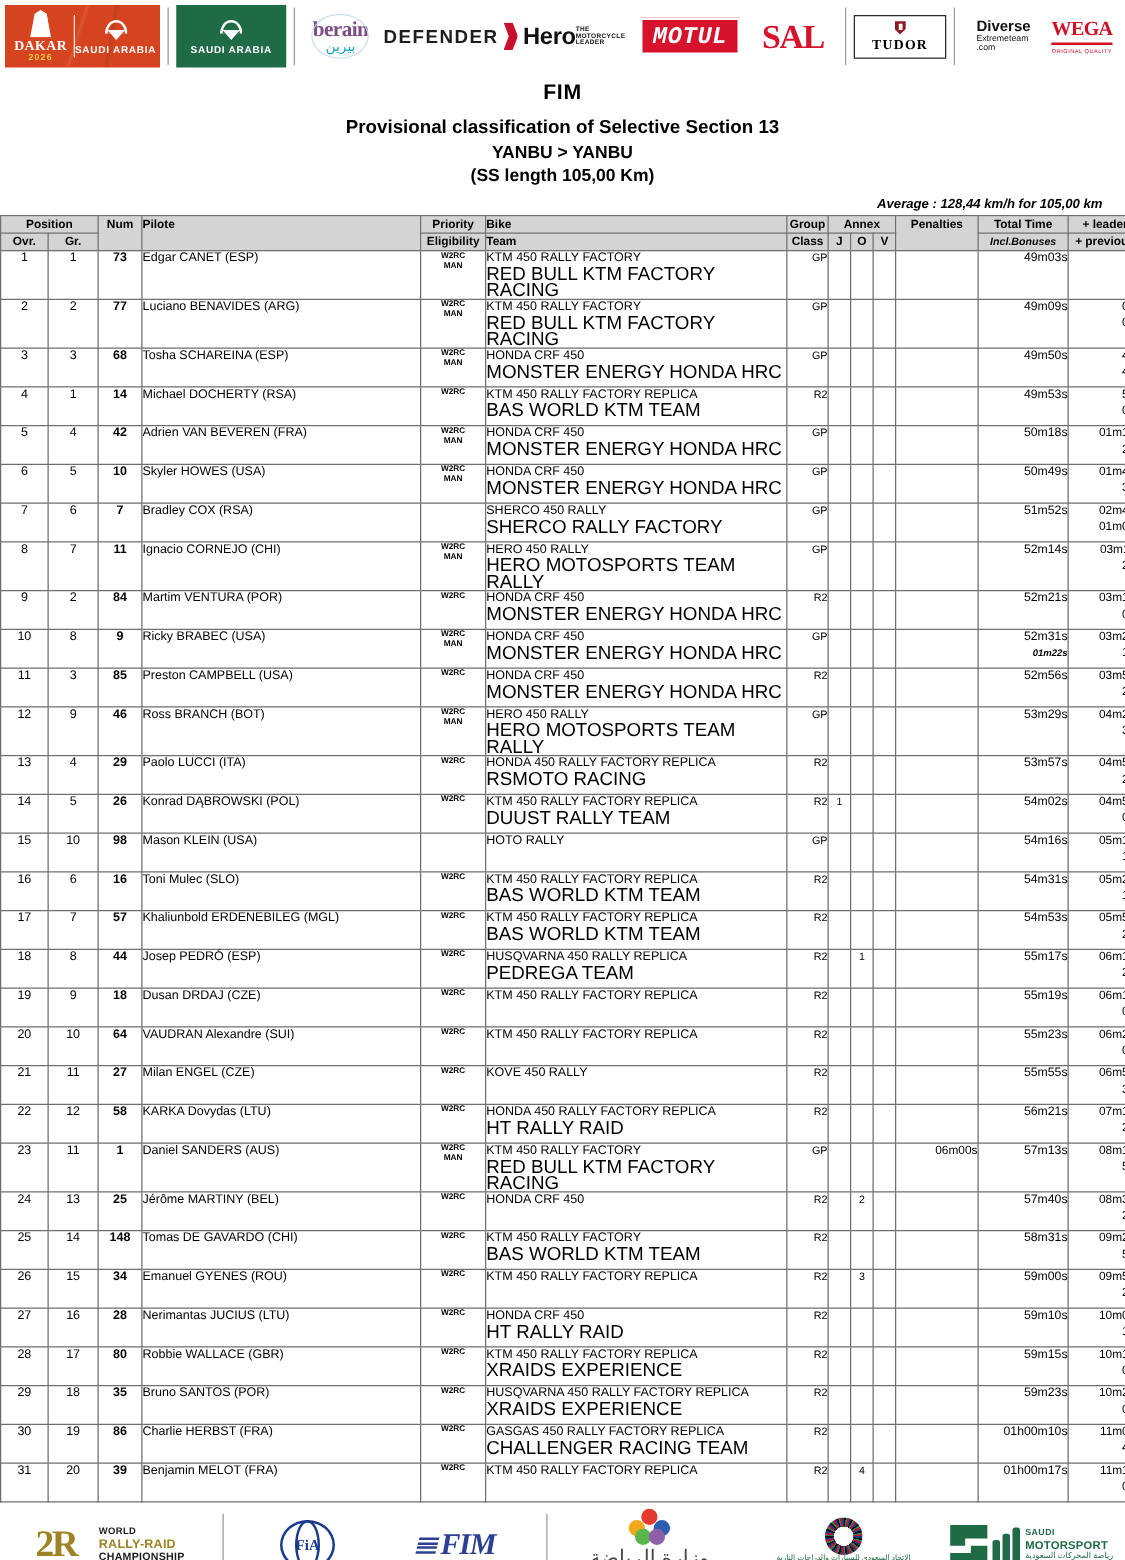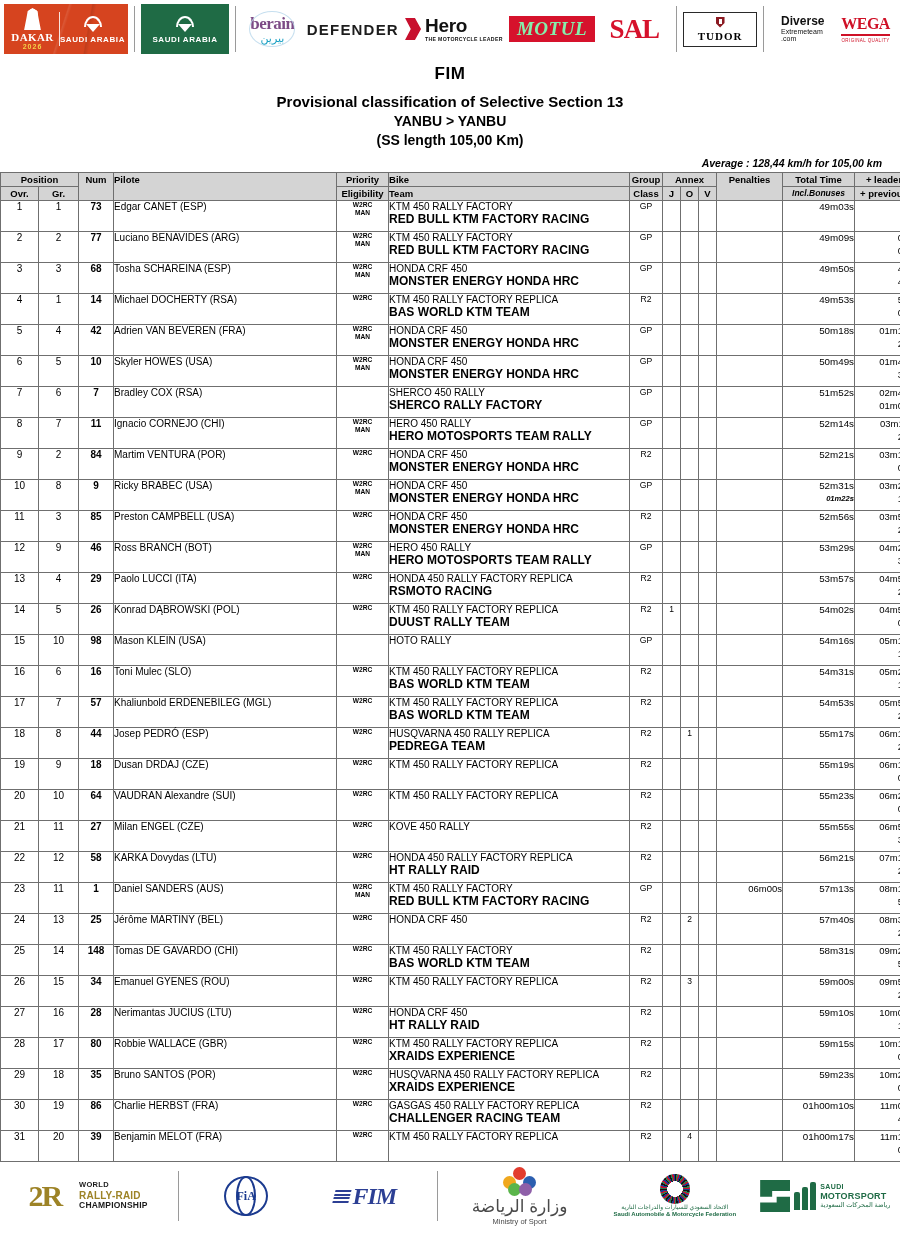--- a/index.html
+++ b/index.html
@@ -125,27 +125,27 @@
   .defender {
     font-size:15px; font-weight:bold; letter-spacing:1.2px; color:#1d1d1d;
   }
 
   
   .hero-wrap{display:flex;align-items:center;gap:4px;}
   .hero-mark{
     width:16px;height:22px;background:#c8102e;
     clip-path: polygon(0 0, 62% 0, 100% 50%, 62% 100%, 0 100%, 36% 50%);
   }
-  .hero-txt{display:flex;flex-direction:column;line-height:1;}
+  .hero-txt{display:flex;flex-direction:row;line-height:1;}
   .hero-name{font-size:19px;font-weight:bold;color:#111;letter-spacing:-.3px;}
   .hero-sub{font-size:5.2px;font-weight:bold;color:#111;letter-spacing:.3px;margin-top:2px;}
 
   
   .motul{
-    background:#d6122c;color:#86efac;font-family:Liberation Serif, serif;font-style:italic;
+    background:#d6122c;color:#ffffff;font-family:Liberation Mono, monospace;font-style:italic;
     font-weight:bold;font-size:19px;padding:2px 8px;letter-spacing:.5px;
     border:2px solid #fff; box-shadow:0 0 0 1px #d6122c inset;text-align:center;
   }
   
   .sal{font-family:"Liberation Serif",serif;font-weight:bold;font-size:27px;color:#d6122c;letter-spacing:-1px;}
 
   
   .tudor-box{
     border:1px solid #2a2a2a;padding:4px 14px;display:flex;flex-direction:column;align-items:center;
     background:#fff;
@@ -229,23 +229,23 @@
   .num-b { text-align:center; font-size:10px; font-weight:bold; padding-top:2px;}
   .pilote {
     font-size:10px; padding:2px 0 0 6px; text-align:left;
   }
   .prio {
     text-align:center; font-size:6.6px; font-weight:bold; line-height:1.15;
     padding-top:13px;
   }
   .bike-wrap { padding:1px 0 0 3px; }
   .bike-m { font-size:10px; line-height:12px; }
-  .bike-t { font-size:12px; font-weight:bold; line-height:13px; }
+  .bike-t { font-size:15px; font-weight:normal; line-height:13px; }
   .grp {
-    font-size:8.6px; padding:0 0 0 2px; text-align:center; line-height:11px;
+    font-size:8.6px; padding:0 0 0 2px; text-align:right; line-height:11px;
   }
   .annex { text-align:center; font-size:8.5px; padding-top:2px; }
   .pen { text-align:right; font-size:9.5px; padding:1px 5px 0 0; }
   .tot-wrap { padding:1px 4px 0 0; text-align:right; }
   .tot-main { font-size:9.8px; line-height:12px; }
   .tot-bonus { font-size:7.6px; font-style:italic; font-weight:bold; line-height:13px; }
   .gap-wrap { padding:1px 4px 0 0; text-align:right; }
   .gap-l { font-size:9.5px; line-height:12px; }
   .gap-p { font-size:9.5px; line-height:13px; }
 

